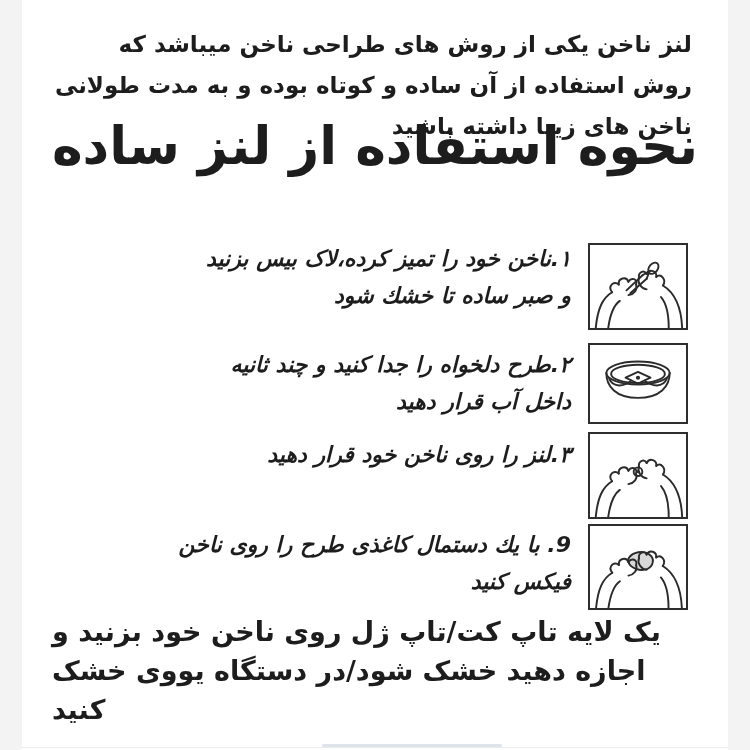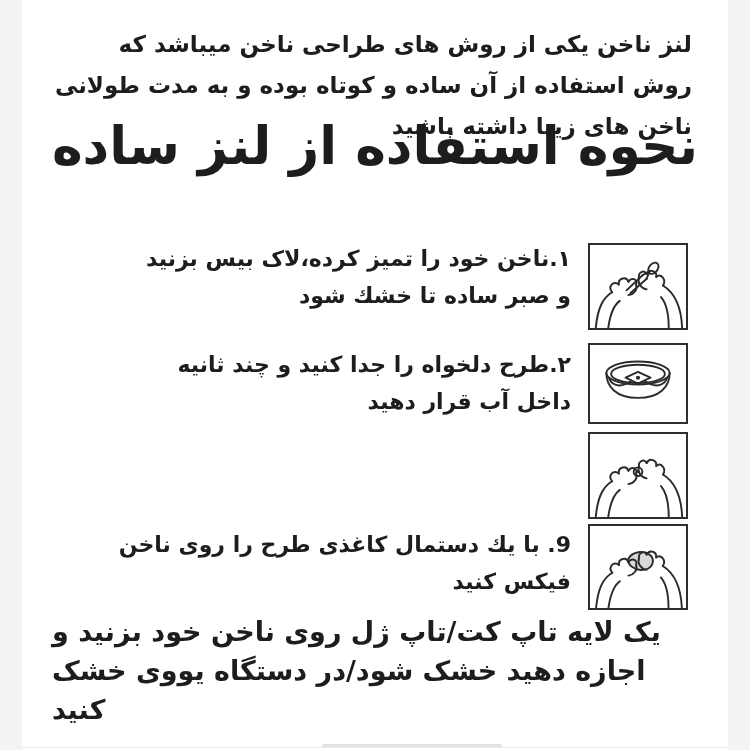--- a/index.html
+++ b/index.html
@@ -32,20 +32,21 @@
     font-weight:bold;
     letter-spacing:0;
   }
   .step-text{
     position:absolute;
     right:157px;left:40px;
     text-align:right;
     font-size:22px;
     font-weight:bold;
     line-height:37px;
+    font-style:italic;
   }
   .step-text .l1,.step-text .l2{display:block;}
   .icon-box{
     position:absolute;
     right:40px;
     width:100px;
     border:2px solid #2e2e2e;
     background:#fff;
     box-sizing:border-box;
   }
@@ -132,20 +133,23 @@
         <ellipse cx="50" cy="29" rx="28" ry="9.5"></ellipse>
         <path d="M17,28 C17,42 27,54 50,54 C73,54 83,42 83,28"></path>
         <path d="M20,34 C24,44 36,42 43,36"></path>
         <path d="M80,34 C76,44 64,42 57,36"></path>
         <path d="M37,33 L50,27 L63,33 L50,39 Z"></path>
         <circle cx="50" cy="33" r="2.2" fill="#2b2b2b" stroke="none"></circle>
       </g>
     </svg>
   </div>
 
+  <div class="step-text t3">
+    <span class="l1">۳.لنز را روی ناخن خود قرار دهید</span>
+  </div>
   <div class="icon-box b3">
     <svg viewBox="0 0 100 86">
       <g class="stroke">
 
         <path d="M6,86 C8,66 13,55 23,49"></path>
         <path d="M23,49 C18,43 25,36 30,41"></path>
         <path d="M30,41 C29,34 38,32 40,38"></path>
         <path d="M40,38 C43,33 50,35 48,41"></path>
         <path d="M48,41 C50,46 46,51 40,52"></path>
         <path d="M19,86 C21,72 24,63 31,58"></path>

